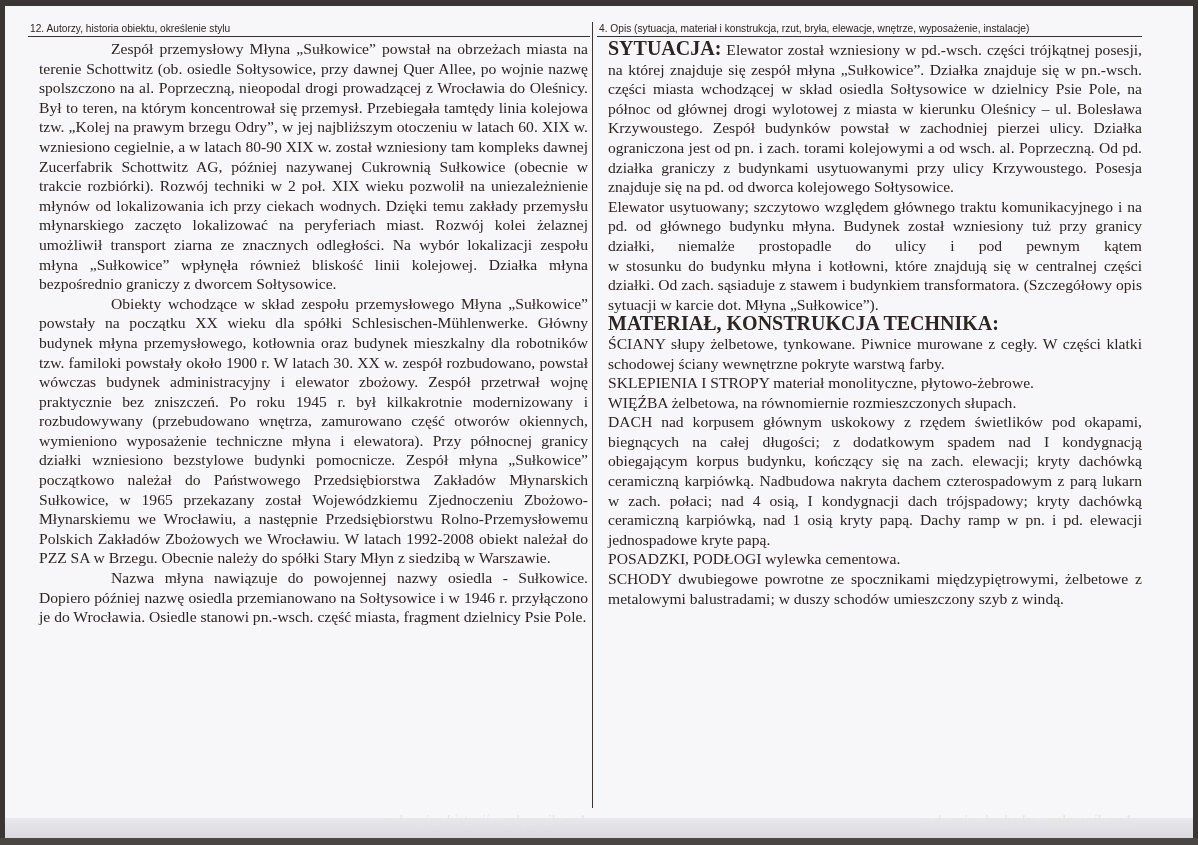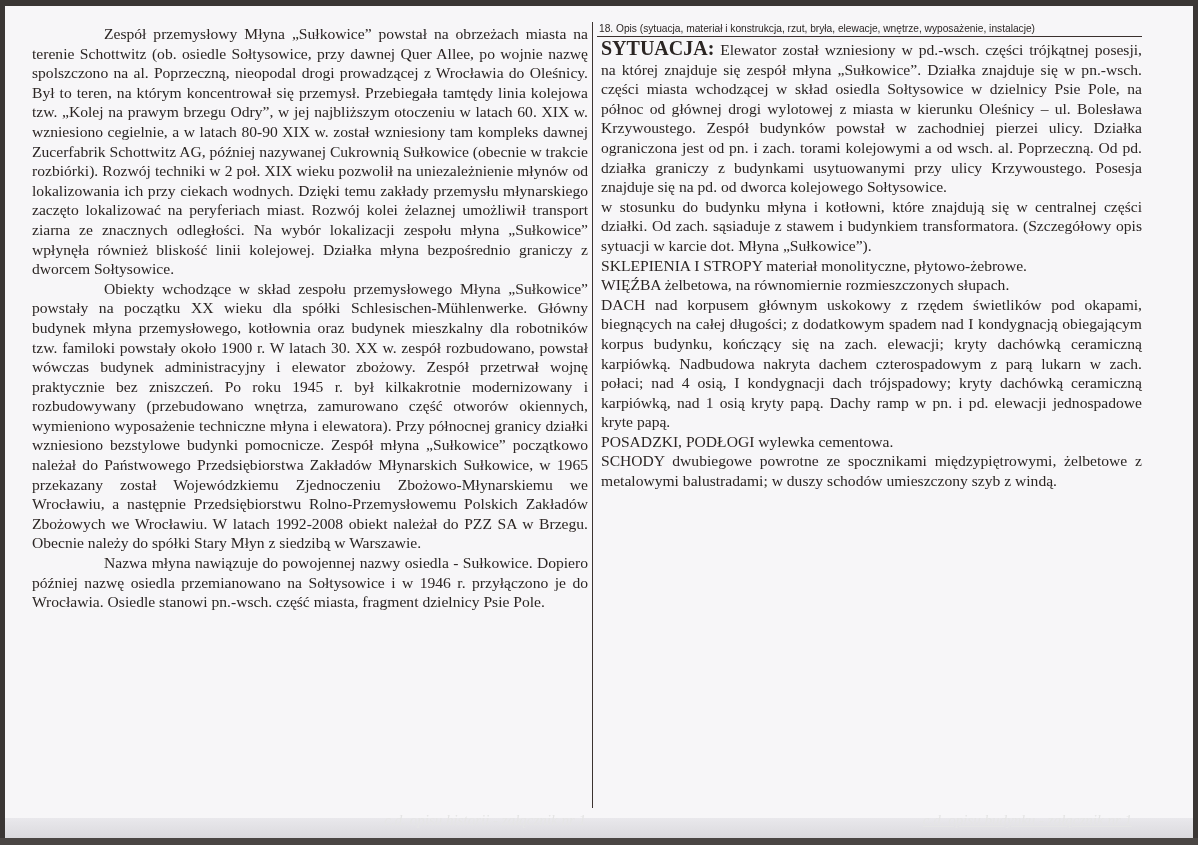--- a/index.html
+++ b/index.html
@@ -35,20 +35,21 @@
       height: 14px; line-height: 14px;
       white-space: nowrap; overflow: hidden;
       border-bottom: 1.4px solid #3a302d;
       padding-left: 2px;
     }
     .col-left .col-header { margin-right: 0; }
     .body-text {
       font-size: 15.6px; line-height: 19.6px;
       text-align: justify;
       margin-top: 2px;
+      margin-left: 7px;
     }
     .body-text p { margin: 0; }
     .indent { text-indent: 72px; }
     .col-left .body-text { padding-left: 4px; padding-right: 2px; }
     .col-right .body-text { padding-left: 4px; }
     .heading { font-weight: bold; font-size: 20px; }
     .footer-note {
       position: absolute; top: 812px;
       font-style: italic; font-size: 15px; color: #e5e5e5;
       white-space: nowrap;
@@ -60,32 +61,36 @@
 </head>
 <body>
 
 <div class="paper"></div>
 <div class="bottom-strip"></div>
 <div class="bottom-shadow"></div>
 
 <div class="divider"></div>
 
 <section class="col col-left">
+  <div class="col-header">12. Autorzy, historia obiektu, określenie stylu</div>
   <div class="body-text">
     <p class="indent">Zespół przemysłowy Młyna „Sułkowice” powstał na obrzeżach miasta na terenie Schottwitz (ob. osiedle Sołtysowice, przy dawnej Quer Allee, po wojnie nazwę spolszczono na al. Poprzeczną, nieopodal drogi prowadzącej z Wrocławia do Oleśnicy. Był to teren, na którym koncentrował się przemysł. Przebiegała tamtędy linia kolejowa tzw. „Kolej na prawym brzegu Odry”, w jej najbliższym otoczeniu w latach 60. XIX w. wzniesiono cegielnie, a w latach 80-90 XIX w. został wzniesiony tam kompleks dawnej Zucerfabrik Schottwitz AG, później nazywanej Cukrownią Sułkowice (obecnie w trakcie rozbiórki). Rozwój techniki w 2 poł. XIX wieku pozwolił na uniezależnienie młynów od lokalizowania ich przy ciekach wodnych. Dzięki temu zakłady przemysłu młynarskiego zaczęto lokalizować na peryferiach miast. Rozwój kolei żelaznej umożliwił transport ziarna ze znacznych odległości. Na wybór lokalizacji zespołu młyna „Sułkowice” wpłynęła również bliskość linii kolejowej. Działka młyna bezpośrednio graniczy z dworcem Sołtysowice.</p>
     <p class="indent">Obiekty wchodzące w skład zespołu przemysłowego Młyna „Sułkowice” powstały na początku XX wieku dla spółki Schlesischen-Mühlenwerke. Główny budynek młyna przemysłowego, kotłownia oraz budynek mieszkalny dla robotników tzw. familoki powstały około 1900 r. W latach 30. XX w. zespół rozbudowano, powstał wówczas budynek administracyjny i elewator zbożowy. Zespół przetrwał wojnę praktycznie bez zniszczeń. Po roku 1945 r. był kilkakrotnie modernizowany i rozbudowywany (przebudowano wnętrza, zamurowano część otworów okiennych, wymieniono wyposażenie techniczne młyna i elewatora). Przy północnej granicy działki wzniesiono bezstylowe budynki pomocnicze. Zespół młyna „Sułkowice” początkowo należał do Państwowego Przedsiębiorstwa Zakładów Młynarskich Sułkowice, w 1965 przekazany został Wojewódzkiemu Zjednoczeniu Zbożowo-Młynarskiemu we Wrocławiu, a następnie Przedsiębiorstwu Rolno-Przemysłowemu Polskich Zakładów Zbożowych we Wrocławiu. W latach 1992-2008 obiekt należał do PZZ SA w Brzegu. Obecnie należy do spółki Stary Młyn z siedzibą w Warszawie.</p>
     <p class="indent">Nazwa młyna nawiązuje do powojennej nazwy osiedla - Sułkowice. Dopiero później nazwę osiedla przemianowano na Sołtysowice i w 1946 r. przyłączono je do Wrocławia. Osiedle stanowi pn.-wsch. część miasta, fragment dzielnicy Psie Pole.</p>
   </div>
 </section>
 
 <section class="col col-right">
-  <div class="col-header">18. Opis (sytuacja, materiał i konstrukcja, rzut, bryła, elewacje, wnętrze, wyposażenie, instalacje)</div>
+  <div class="col-header">4. Opis (sytuacja, materiał i konstrukcja, rzut, bryła, elewacje, wnętrze, wyposażenie, instalacje)</div>
   <div class="body-text">
     <p><span class="heading">SYTUACJA:</span> <span>Elewator został wzniesiony w pd.-wsch. części trójkątnej posesji, na której znajduje się zespół młyna „Sułkowice”. Działka znajduje się w pn.-wsch. części miasta wchodzącej w skład osiedla Sołtysowice w dzielnicy Psie Pole, na północ od głównej drogi wylotowej z miasta w kierunku Oleśnicy – ul. Bolesława Krzywoustego. Zespół budynków powstał w zachodniej pierzei ulicy. Działka ograniczona jest od pn. i zach. torami kolejowymi a od wsch. al. Poprzeczną. Od pd. działka graniczy z budynkami usytuowanymi przy ulicy Krzywoustego. Posesja znajduje się na pd. od dworca kolejowego Sołtysowice.</span></p>
+    <p class="last-justify">Elewator usytuowany; szczytowo względem głównego traktu komunikacyjnego i na pd. od głównego budynku młyna. Budynek został wzniesiony tuż przy granicy działki, niemalże prostopadle do ulicy i pod pewnym kątem</p>
     <p>w stosunku do budynku młyna i kotłowni, które znajdują się w centralnej części działki. Od zach. sąsiaduje z stawem i budynkiem transformatora. (Szczegółowy opis sytuacji w karcie dot. Młyna „Sułkowice”).</p>
+    <p class="heading">MATERIAŁ, KONSTRUKCJA TECHNIKA:</p>
+    <p>ŚCIANY słupy żelbetowe, tynkowane. Piwnice murowane z cegły. W części klatki schodowej ściany wewnętrzne pokryte warstwą farby.</p>
     <p>SKLEPIENIA I STROPY materiał monolityczne, płytowo-żebrowe.</p>
     <p>WIĘŹBA żelbetowa, na równomiernie rozmieszczonych słupach.</p>
     <p>DACH nad korpusem głównym uskokowy z rzędem świetlików pod okapami, biegnących na całej długości; z dodatkowym spadem nad I kondygnacją obiegającym korpus budynku, kończący się na zach. elewacji; kryty dachówką ceramiczną karpiówką. Nadbudowa nakryta dachem czterospadowym z parą lukarn w zach. połaci; nad 4 osią, I kondygnacji dach trójspadowy; kryty dachówką ceramiczną karpiówką, nad 1 osią kryty papą. Dachy ramp w pn. i pd. elewacji jednospadowe kryte papą.</p>
     <p>POSADZKI, PODŁOGI wylewka cementowa.</p>
     <p>SCHODY dwubiegowe powrotne ze spocznikami międzypiętrowymi, żelbetowe z metalowymi balustradami; w duszy schodów umieszczony szyb z windą.</p>
   </div>
 </section>
 
 <div class="footer-note footer-left">c.d. opisu historii - załącznik nr 1</div>
 <div class="footer-note footer-right">c.d. opisu budynku - załącznik nr 1</div>

